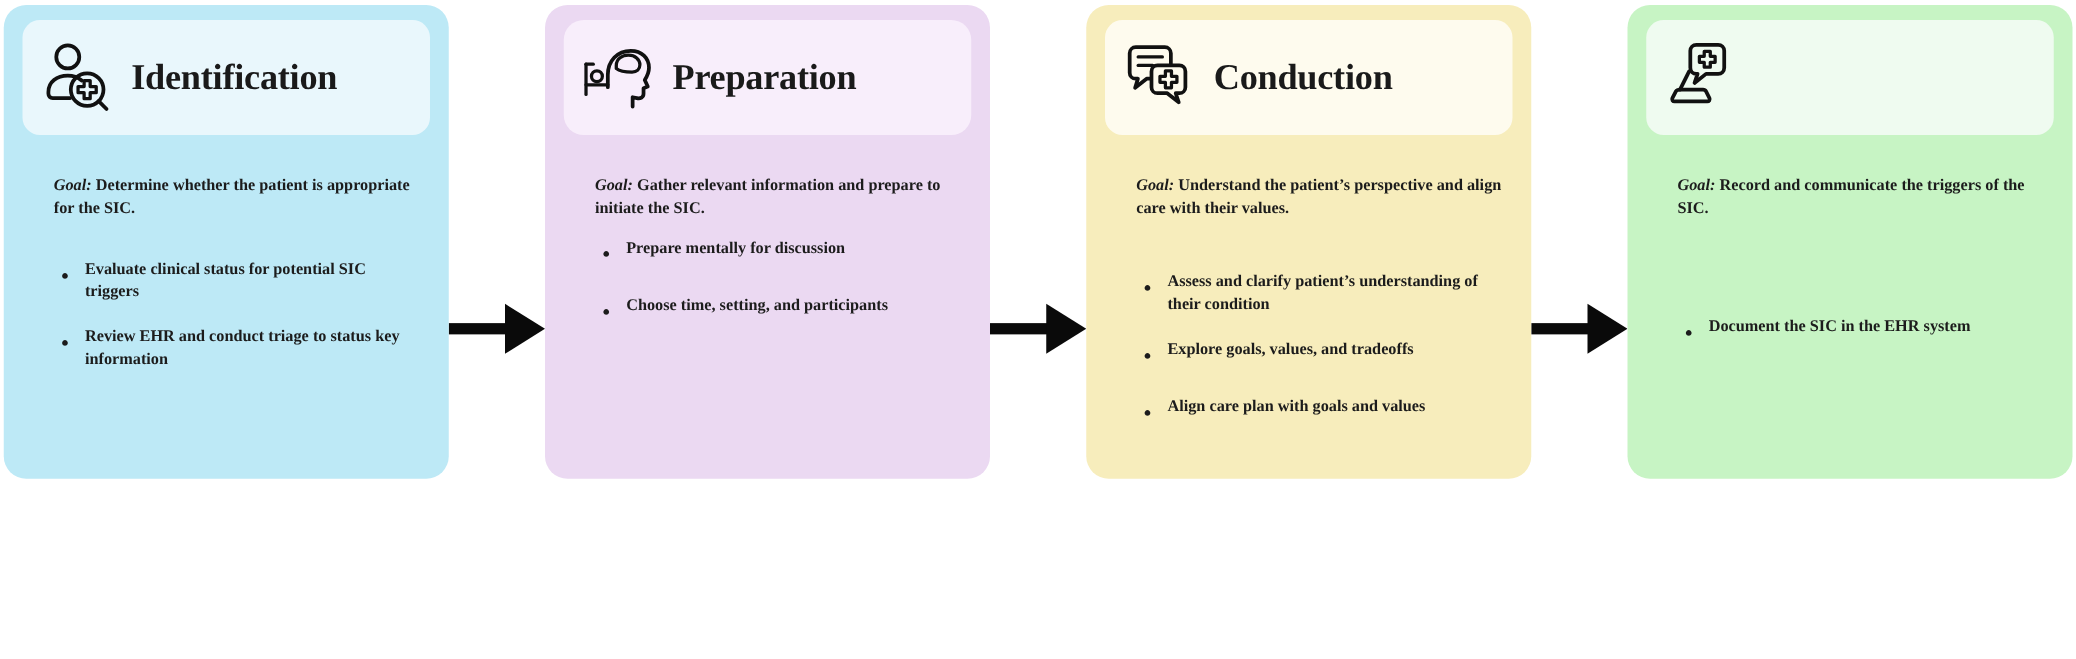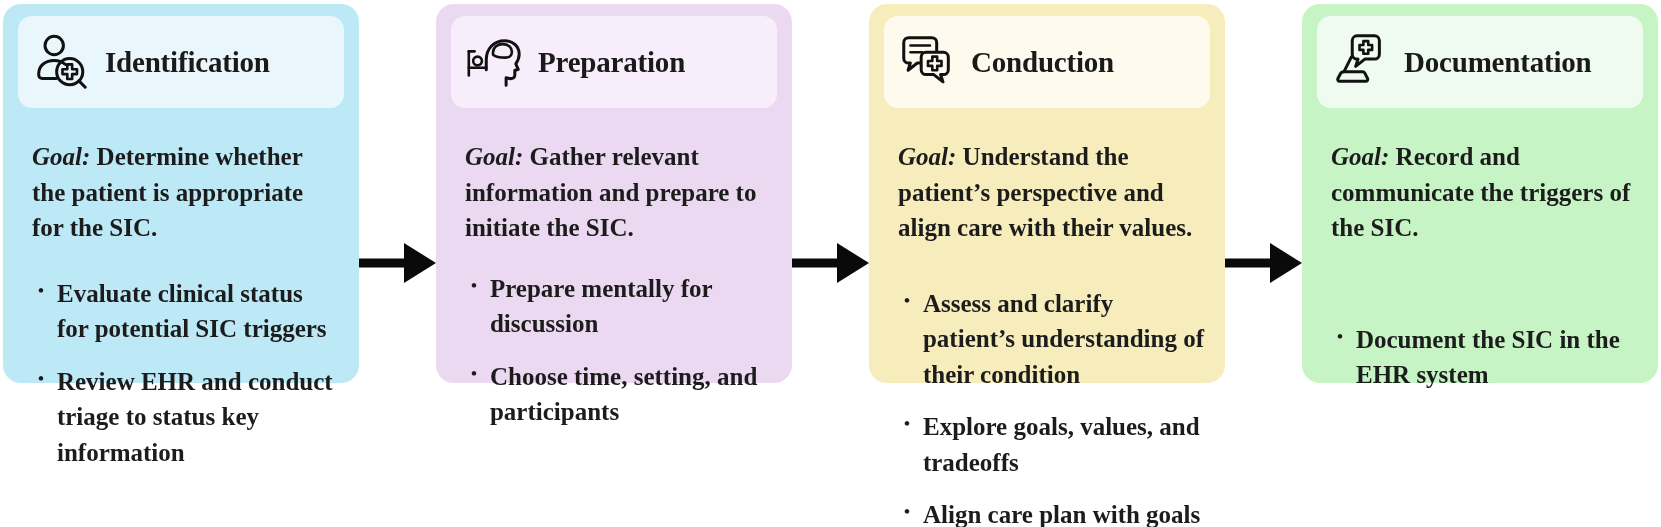--- a/index.html
+++ b/index.html
@@ -20,21 +20,21 @@
     margin: 12px 15px 0 15px; height: 92px; border-radius: 14px;
     display: flex; align-items: center; padding: 0 12px; gap: 13px;
     box-sizing: border-box;
   }
   .pill svg { width: 62px; height: 62px; flex: 0 0 auto; }
   .stage-title {
     font-size: 29px; font-weight: 700; letter-spacing: -0.2px;
     color: #1a1a1a; white-space: nowrap;
   }
   .body {
-    padding: 0 20px 0 29px; font-size: 25px; line-height: 1.42;
+    padding: 0 20px 0 40px; font-size: 13px; line-height: 1.42;
     font-weight: 700;
   }
   .goal { margin-top: 31px; }
   .goal-label { font-style: italic; font-weight: 700; }
   .bullets { display: flex; flex-direction: column; gap: 17px; }
   .card.s0 .bullets { margin-top: 30px; }
   .card.s1 .bullets { }
   .card.s2 .bullets { margin-top: 40px; }
   .card.s3 .bullets { margin-top: 76px; }
   .bullet { display: flex; }
@@ -82,21 +82,21 @@
   </div>
 
   <div class="arrow-cell">
     <svg viewBox="0 0 77 44">
       <rect x="0" y="17.5" width="48" height="9" fill="#0a0a0a"></rect>
       <polygon points="45,2 45,42 77,22" fill="#0a0a0a"></polygon>
     </svg>
   </div>
 
   <div class="card s1" style="background-color: rgb(235, 217, 242);">
-    <div class="pill" style="background-color: rgb(248, 238, 251);">
+    <div class="pill" style="background-color: rgb(248, 238, 251); border-radius: 16px;">
       <svg viewBox="0 0 64 64">
         <path class="icon-stroke" d="M24 40 L24 30 C24 18 32 10 43 10 C52 10 58 16 58 24 C58 28 56.5 31 54.5 34 L57 39.5 L53.5 40.8 L53.5 45.5 C53.5 48.4 51 49.6 48 49 L44.5 48.3 L44.5 56"></path>
         <path class="icon-stroke-thin" d="M31 22 C31 16.5 36 13.5 41 13.5 C46.5 13.5 50.5 17 50.5 21.5 C50.5 25 48 27.5 44 27.5 C38 27.5 33.5 26.5 31 24.5 Z"></path>
         <path class="icon-stroke-thin" d="M6 21 L6 46"></path>
         <path class="icon-stroke-thin" d="M6 21 L12 21"></path>
         <circle class="icon-stroke-thin" cx="15" cy="31" r="4.5"></circle>
         <path class="icon-stroke-thin" d="M6 38 L24 38"></path>
       </svg>
       <span class="stage-title">Preparation</span>
     </div>
@@ -155,21 +155,20 @@
   </div>
 
   <div class="card s3" style="background-color: rgb(199, 244, 196);">
     <div class="pill" style="background-color: rgb(239, 251, 240);">
       <svg viewBox="0 0 64 64">
         <path class="icon-stroke" d="M29 5 H47 C49.8 5 52 7.2 52 10 V24 C52 26.8 49.8 29 47 29 H37 L27.5 36.5 L30 29 H29 C26.2 29 24 26.8 24 24 V10 C24 7.2 26.2 5 29 5 Z"></path>
         <path class="icon-stroke-thin" d="M35.5 10.5 L40.5 10.5 L40.5 14.5 L44.5 14.5 L44.5 19.5 L40.5 19.5 L40.5 23.5 L35.5 23.5 L35.5 19.5 L31.5 19.5 L31.5 14.5 L35.5 14.5 Z"></path>
         <path class="icon-stroke" d="M23 27 L15.5 42"></path>
         <path class="icon-stroke" d="M15.5 42 H34.5 C35.6 42 36.5 42.5 37 43.5 L39.8 49 C40.5 50.4 39.5 51.8 38 51.8 H11 C9.5 51.8 8.5 50.4 9.2 49 L12.2 43.3 C12.7 42.4 13.8 42 15.5 42 Z"></path>
       </svg>
-      <span class="stage-title">Documentation</span>
     </div>
     <div class="body">
       <p class="goal"><span class="goal-label">Goal:</span> <span>Record and communicate the triggers of the SIC.</span></p>
       <div class="bullets">
         <div class="bullet">
             <span>Document the SIC in the EHR system</span>
           </div>
       </div>
     </div>
   </div>

